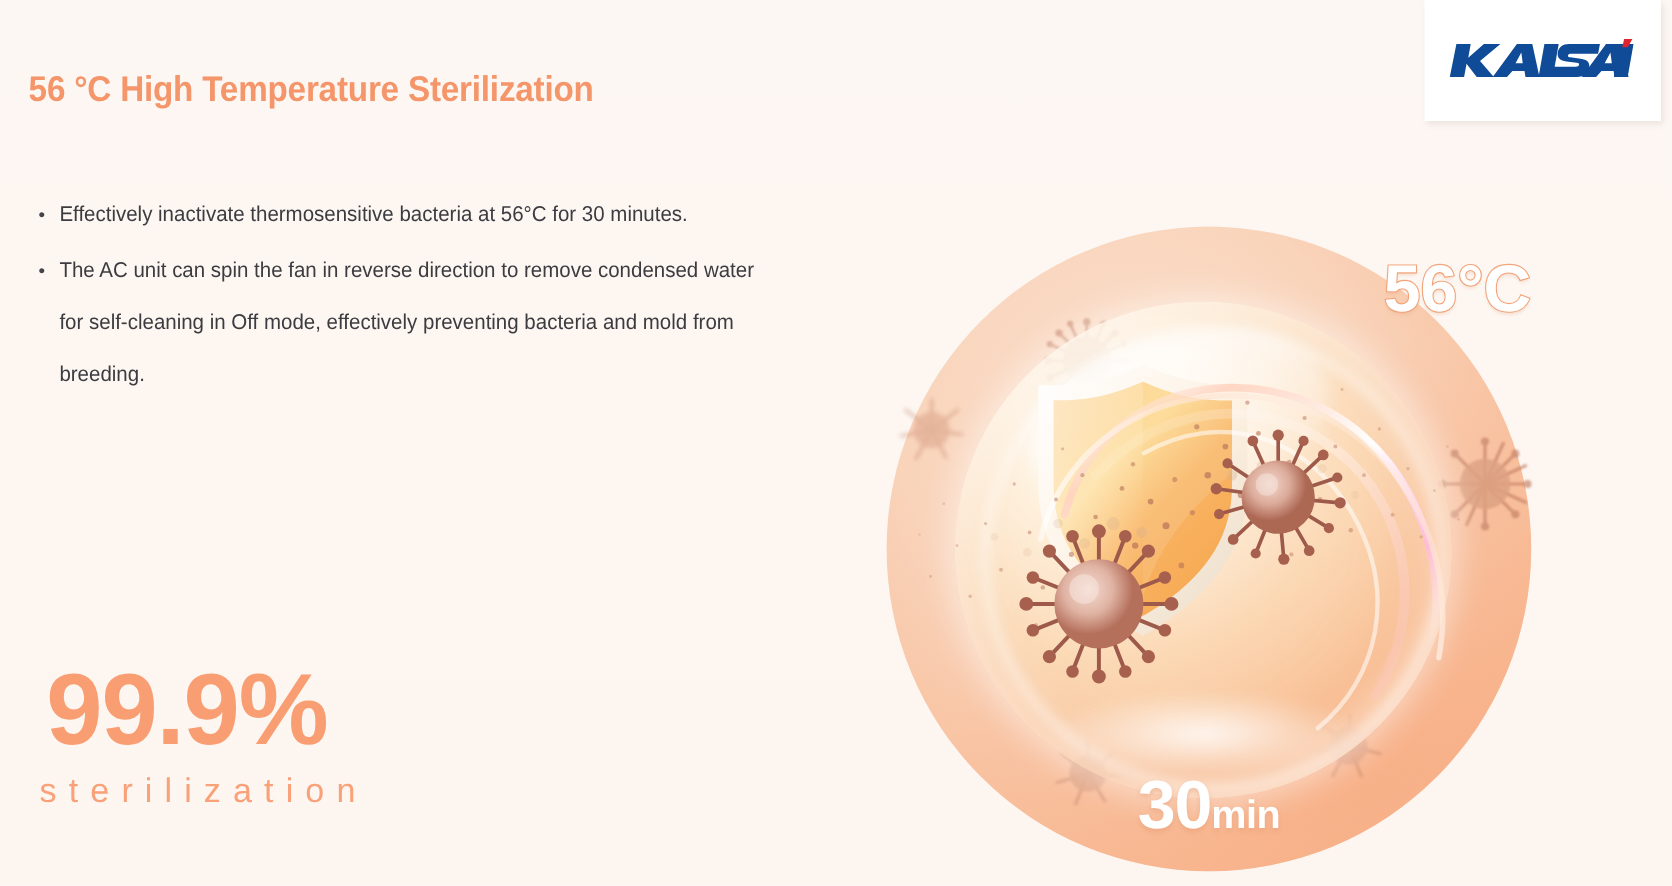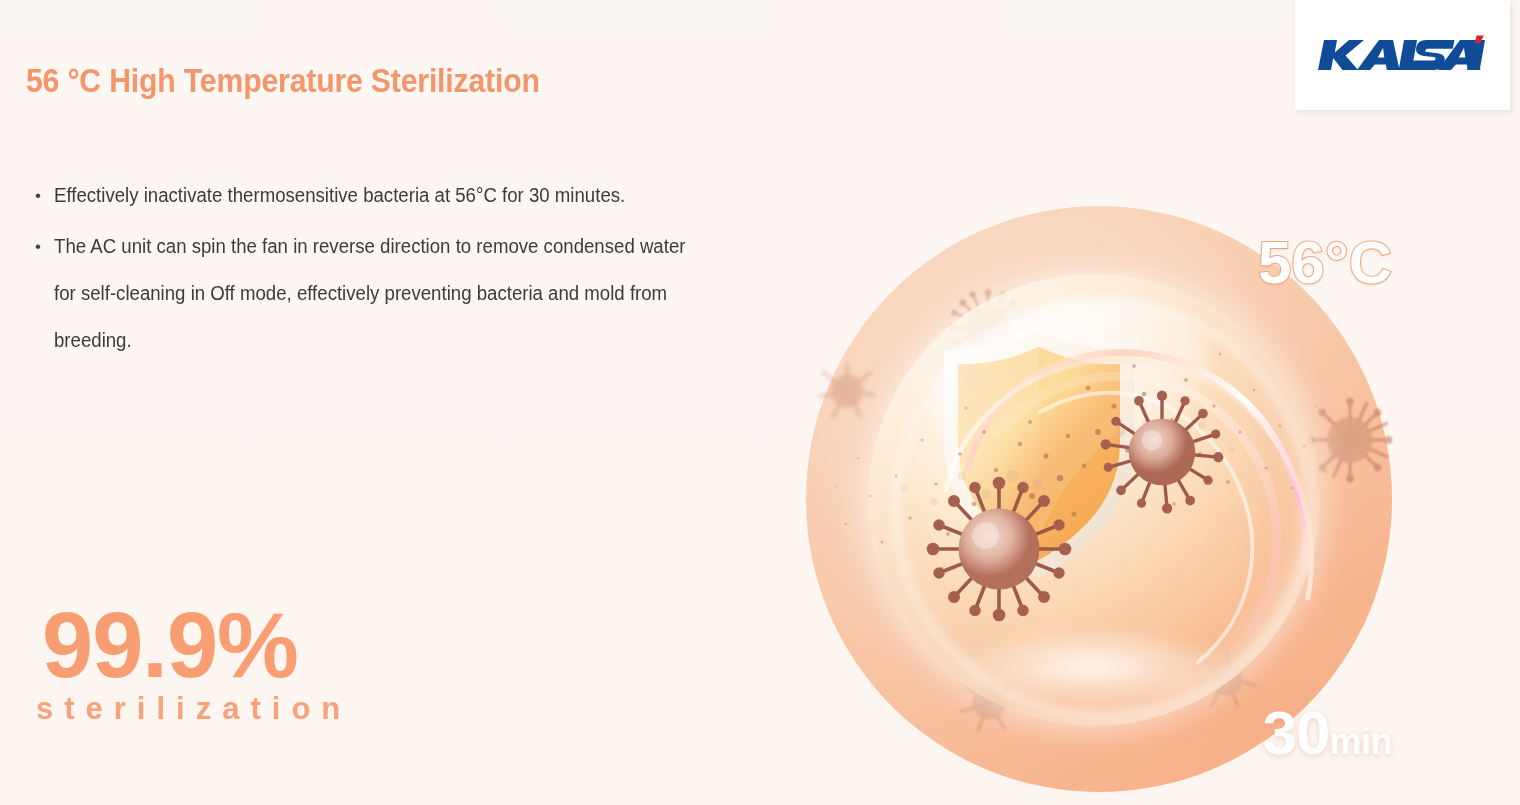--- a/index.html
+++ b/index.html
@@ -93,24 +93,24 @@
   }
   .stat-number {
     font-size: 92px;
     line-height: 0.95;
     font-weight: 700;
     color: #f99e73;
     letter-spacing: -1px;
     margin-left: 12px;
   }
   .stat-caption {
-    margin-top: 2px;
+    margin-top: 12px;
     margin-left: 6px;
     font-size: 31px;
-    font-weight: 700;
+    font-weight: 400;
     color: #f9a178;
     letter-spacing: 11px;
   }
 
   
   .graphic {
     position: absolute;
     left: 806px;
     top: 206px;
     width: 586px;
@@ -224,21 +224,21 @@
     color: #ffffff;
     -webkit-text-stroke: 2px #f3a579;
     paint-order: stroke fill;
     text-shadow: 0 2px 3px rgba(226,150,108,0.25);
   }
   .time-label {
     position: absolute;
     left: 0;
     bottom: 28px;
     width: 100%;
-    text-align: right;
+    text-align: center;
     color: #ffffff;
     text-shadow: 0 2px 5px rgba(214,132,89,0.30);
     line-height: 1;
   }
   .time-big {
     font-size: 62px;
     font-weight: 700;
     letter-spacing: -1px;
   }
   .time-small {

